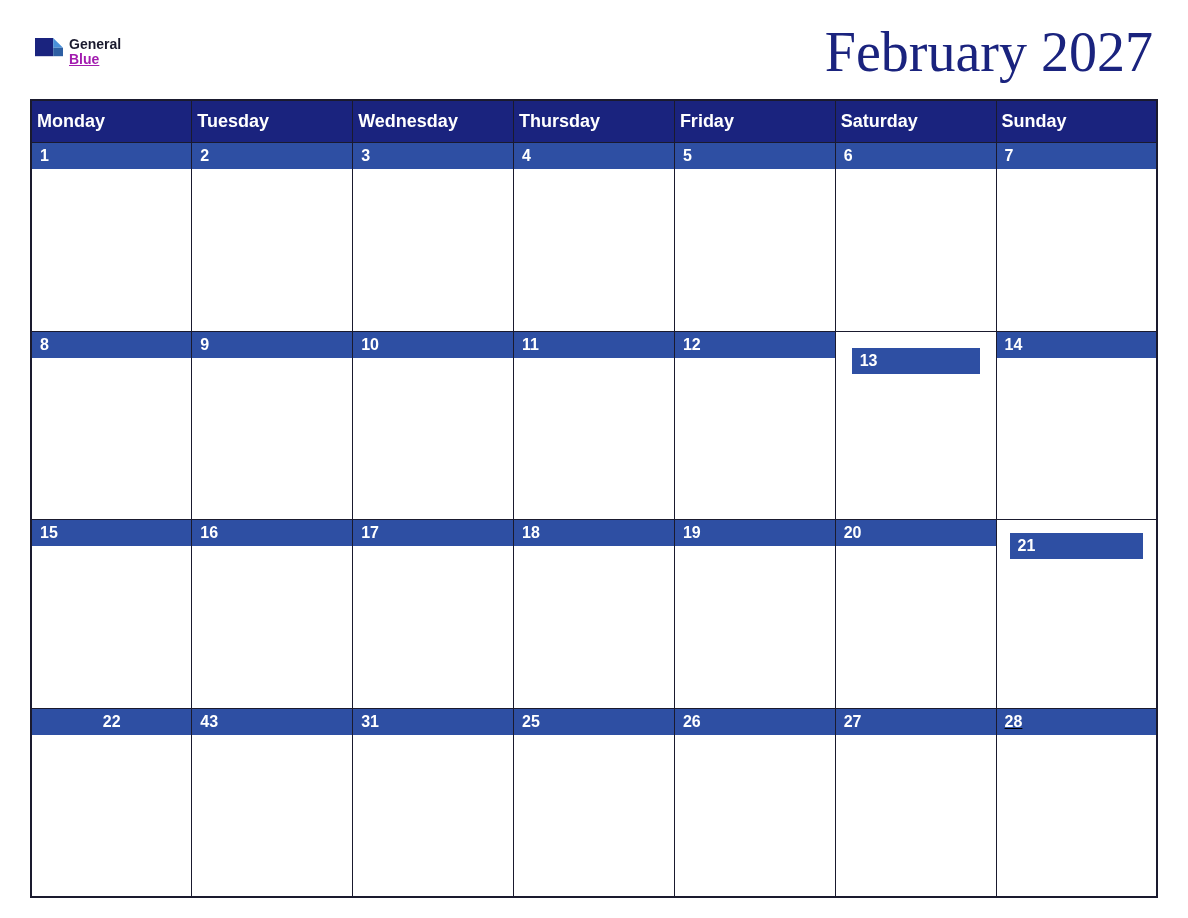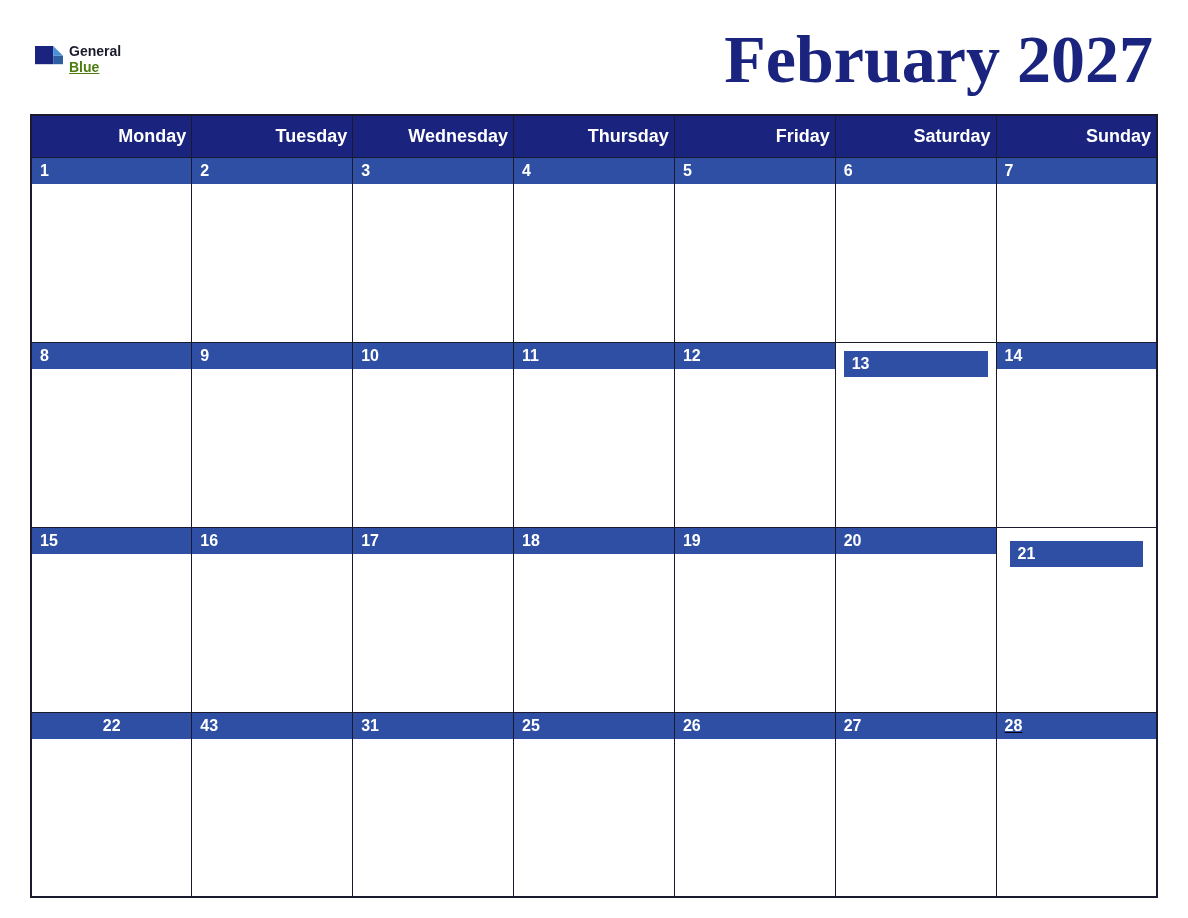--- a/index.html
+++ b/index.html
@@ -46,49 +46,49 @@
       font-weight: bold;
       color: #1a1a2e;
       line-height: 1.1;
     }
 
     .logo-text .general {
       font-size: 14px;
     }
 
     .logo-text .blue {
-      color: #4d7c0f;
+      color: #a21caf;
       font-size: 14px;
       text-decoration: underline;
     }
 
     .logo-icon {
       width: 28px;
       height: 28px;
     }
 
     .month-title {
-      font-size: 68px;
+      font-size: 56px;
       color: #1a237e;
-      font-weight: bold;
+      font-weight: normal;
       font-family: Georgia, serif;
     }
 
     .calendar {
       flex: 1;
       border: 2px solid #1a1a2e;
       border-collapse: collapse;
       width: 100%;
       table-layout: fixed;
     }
 
     .calendar thead tr th {
       background-color: #1a237e;
       color: #ffffff;
-      text-align: right;
+      text-align: left;
       padding: 10px 5px;
       font-size: 18px;
       font-weight: bold;
       border: 1px solid #1a1a2e;
     }
 
     .calendar tbody tr {
       height: 150px;
     }
 
@@ -194,21 +194,21 @@
             <span class="day-body"></span>
           </td>
           <td style="padding: 0px; vertical-align: top;">
             <span class="day-header">11</span>
             <span class="day-body"></span>
           </td>
           <td style="padding: 0px; vertical-align: top;">
             <span class="day-header">12</span>
             <span class="day-body"></span>
           </td>
-          <td style="padding: 8px; vertical-align: top;">
+          <td style="padding: 16px; vertical-align: top;">
             <span class="day-header">13</span>
             <span class="day-body"></span>
           </td>
           <td style="padding: 0px; vertical-align: top;">
             <span class="day-header">14</span>
             <span class="day-body"></span>
           </td>
         </tr>
         <tr>
           <td style="padding: 0px; vertical-align: top; margin-top: 38px;">

